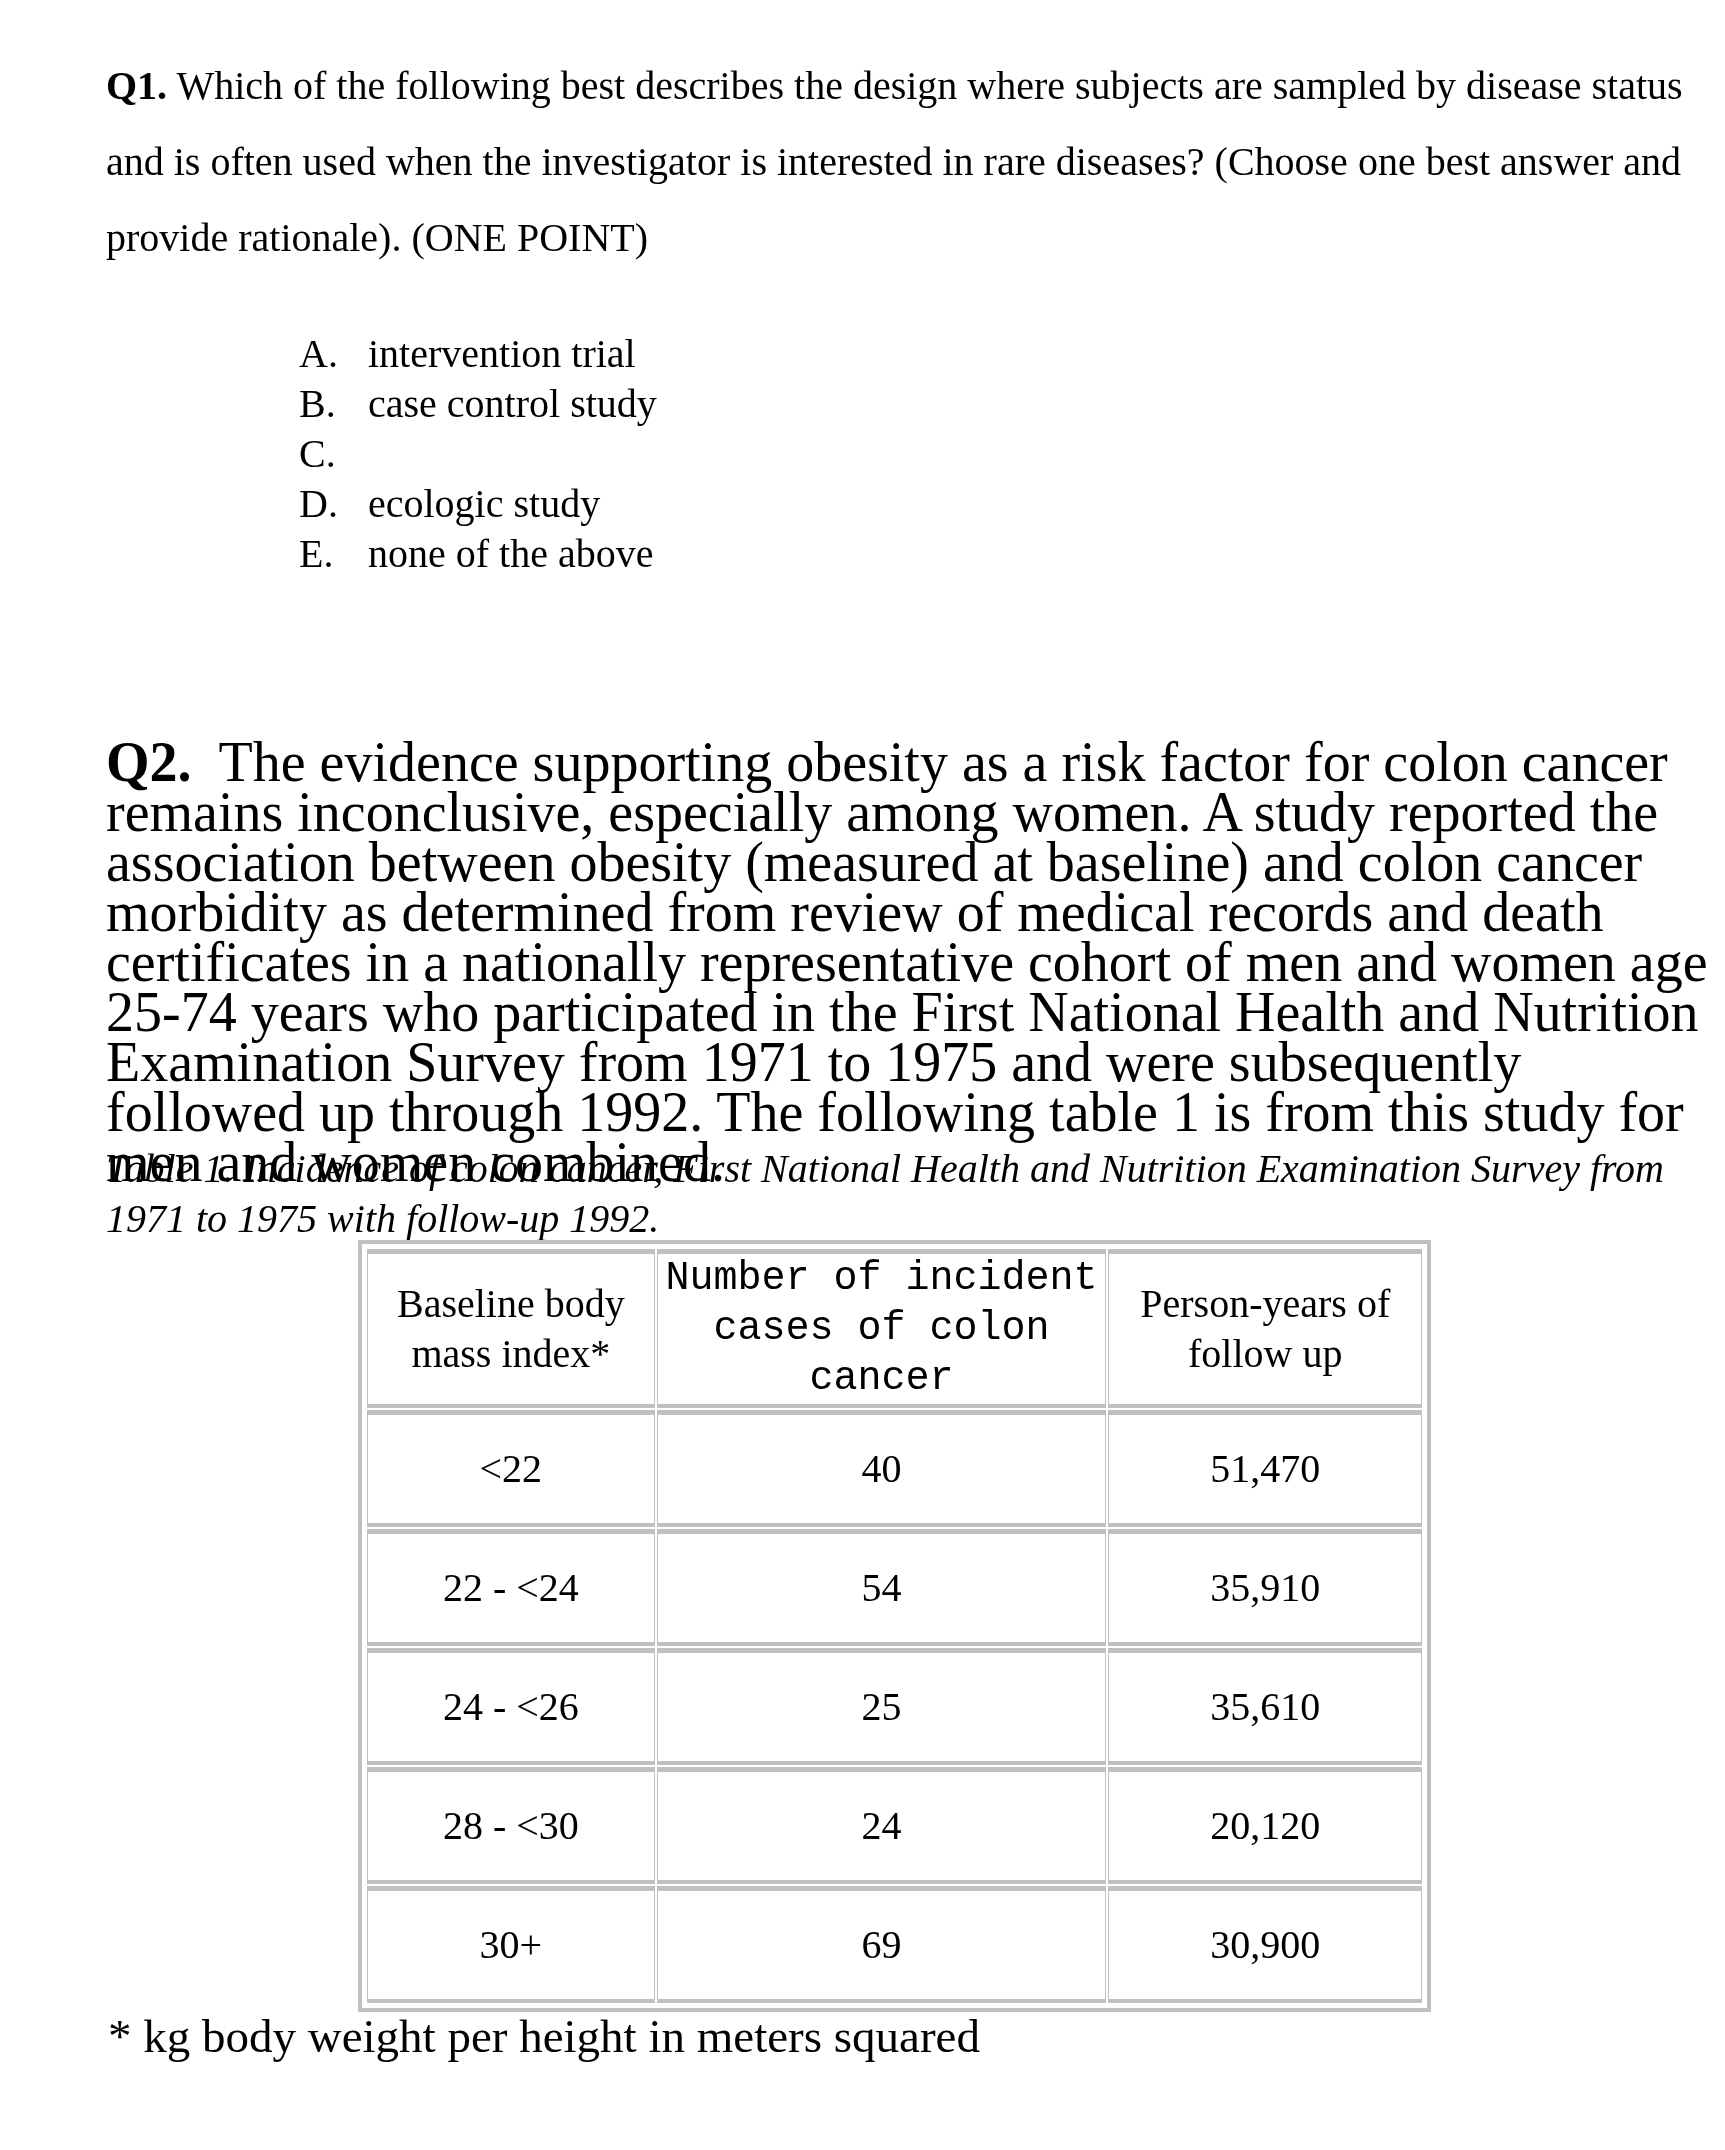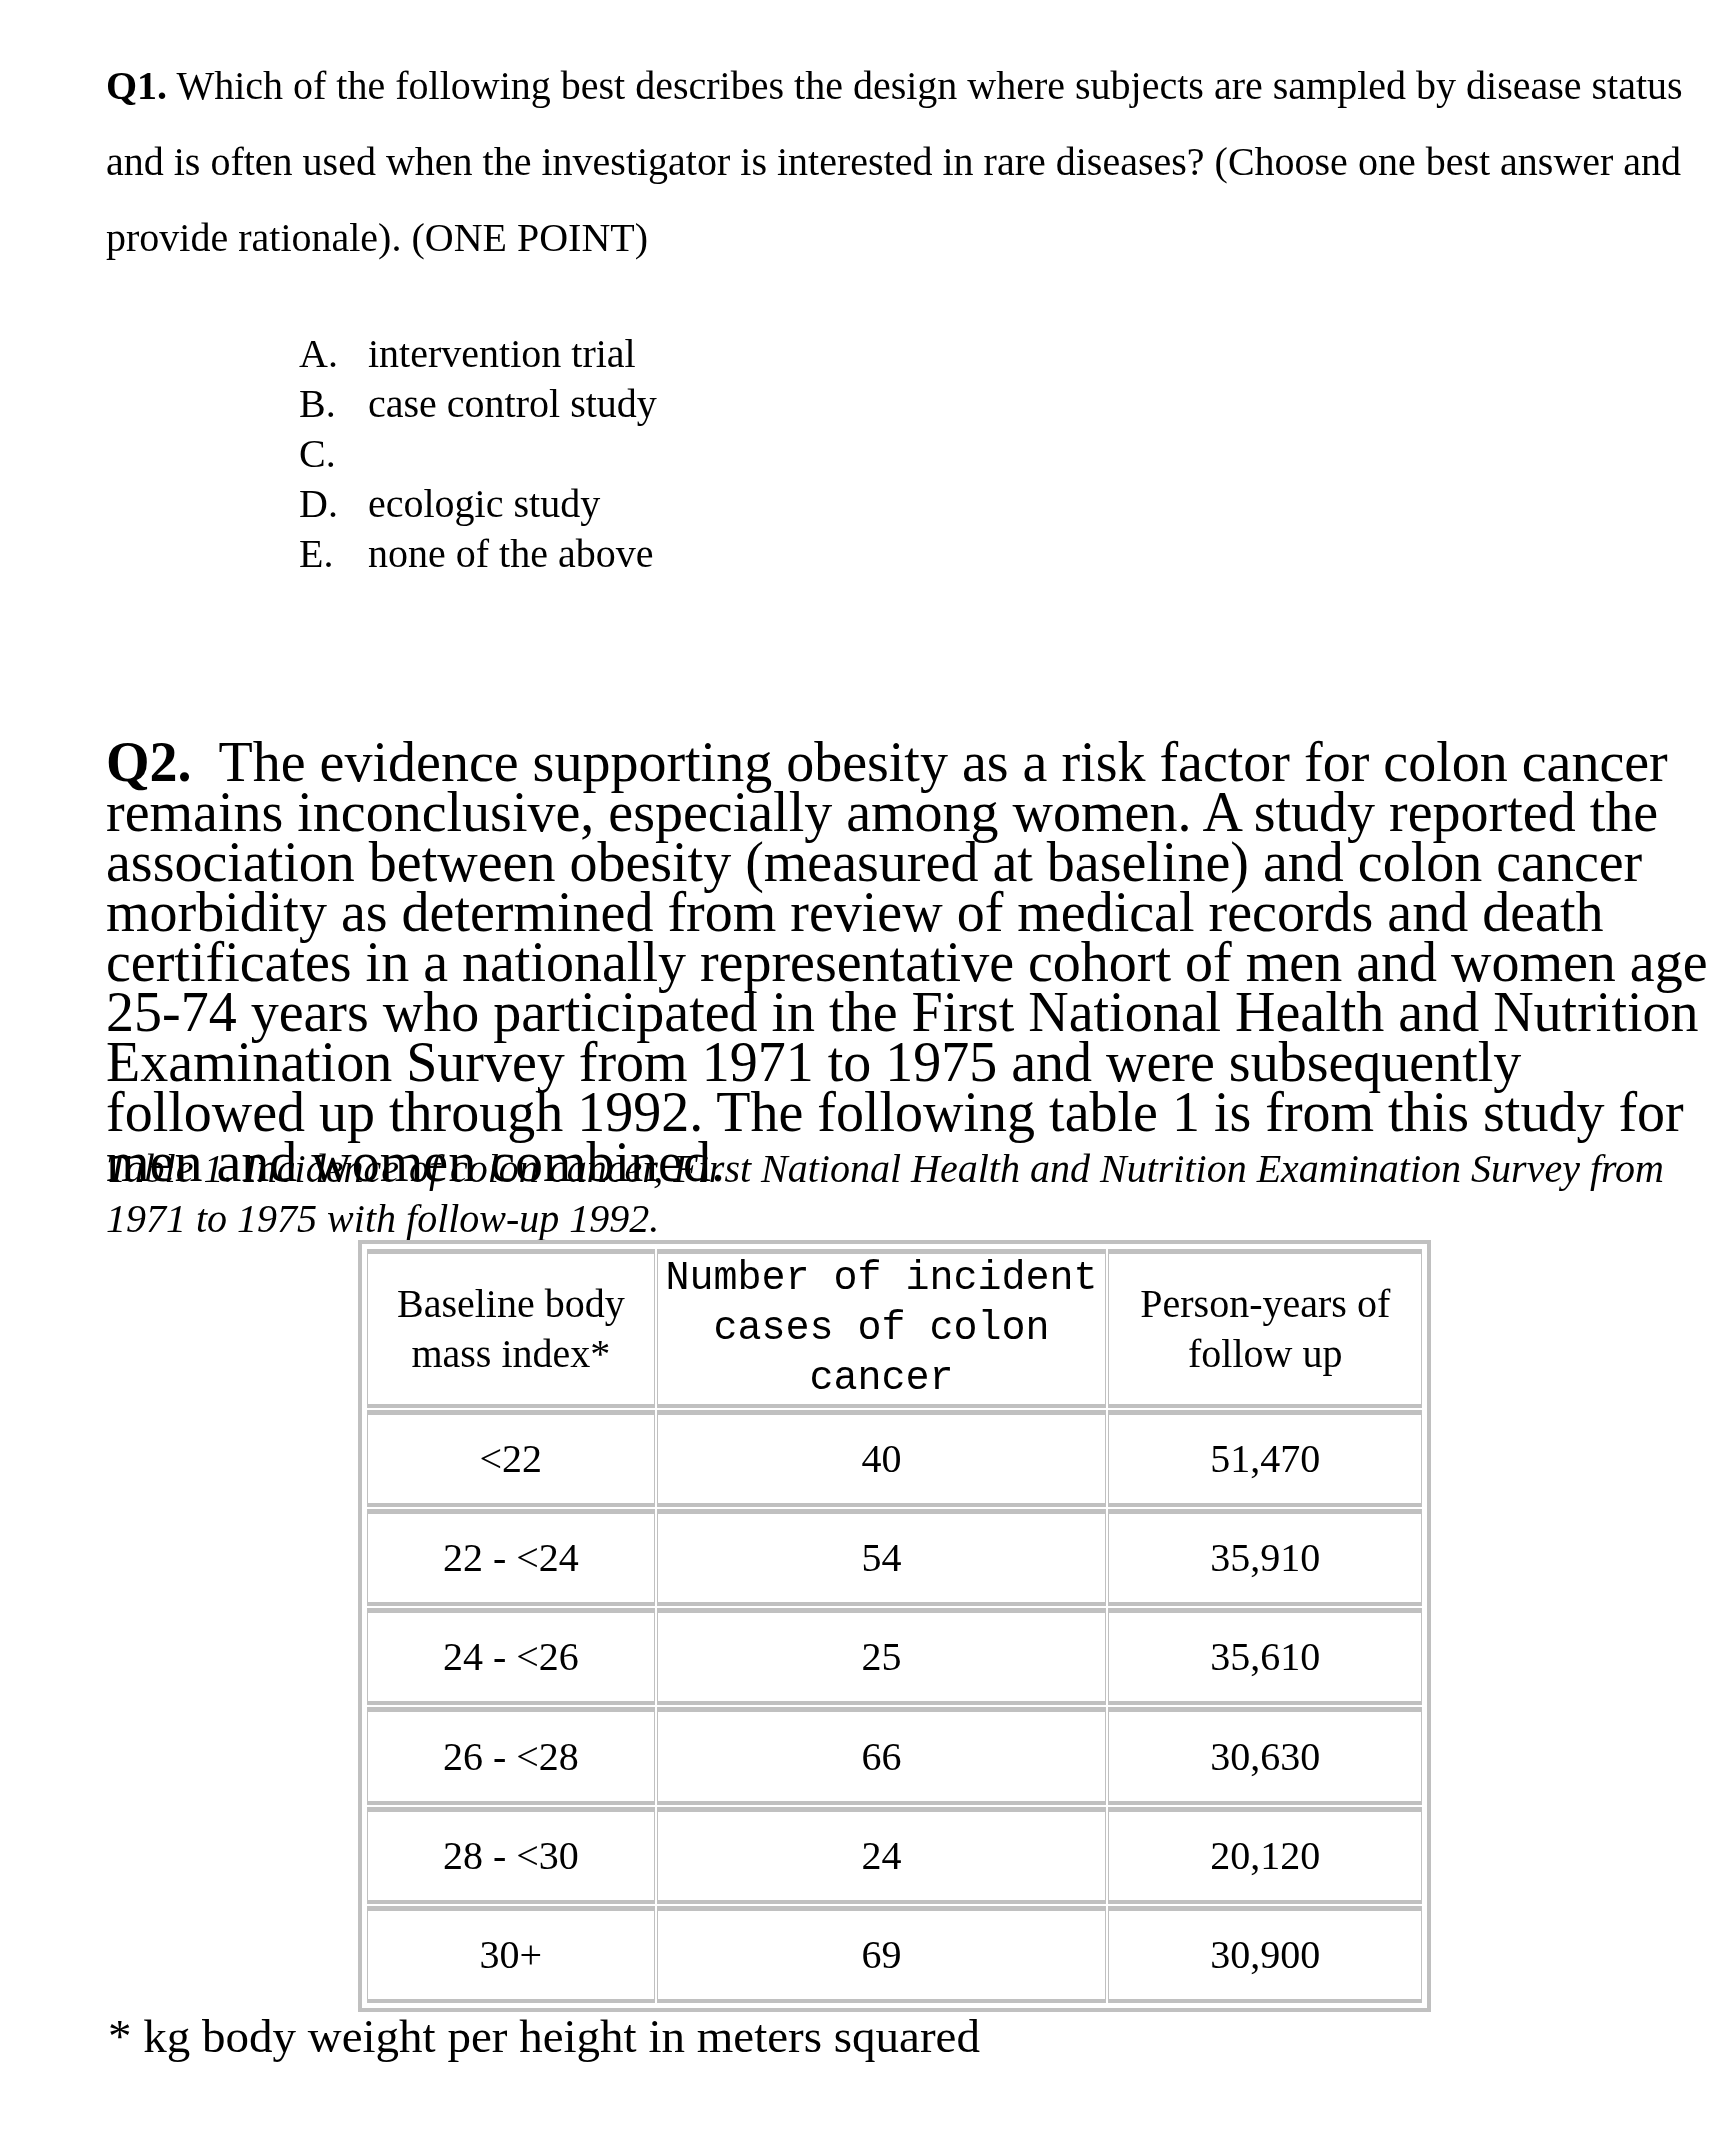--- a/index.html
+++ b/index.html
@@ -81,25 +81,20 @@
         <td>22 - &lt;24</td>
         <td>54</td>
         <td>35,910</td>
       </tr>
       <tr>
         <td>24 - &lt;26</td>
         <td>25</td>
         <td>35,610</td>
       </tr>
       <tr>
-        <td>26 - &lt;28</td>
-        <td>66</td>
-        <td>30,630</td>
-      </tr>
-      <tr>
         <td>28 - &lt;30</td>
         <td>24</td>
         <td>20,120</td>
       </tr>
       <tr>
         <td>30+</td>
         <td>69</td>
         <td>30,900</td>
       </tr>
     </tbody>

